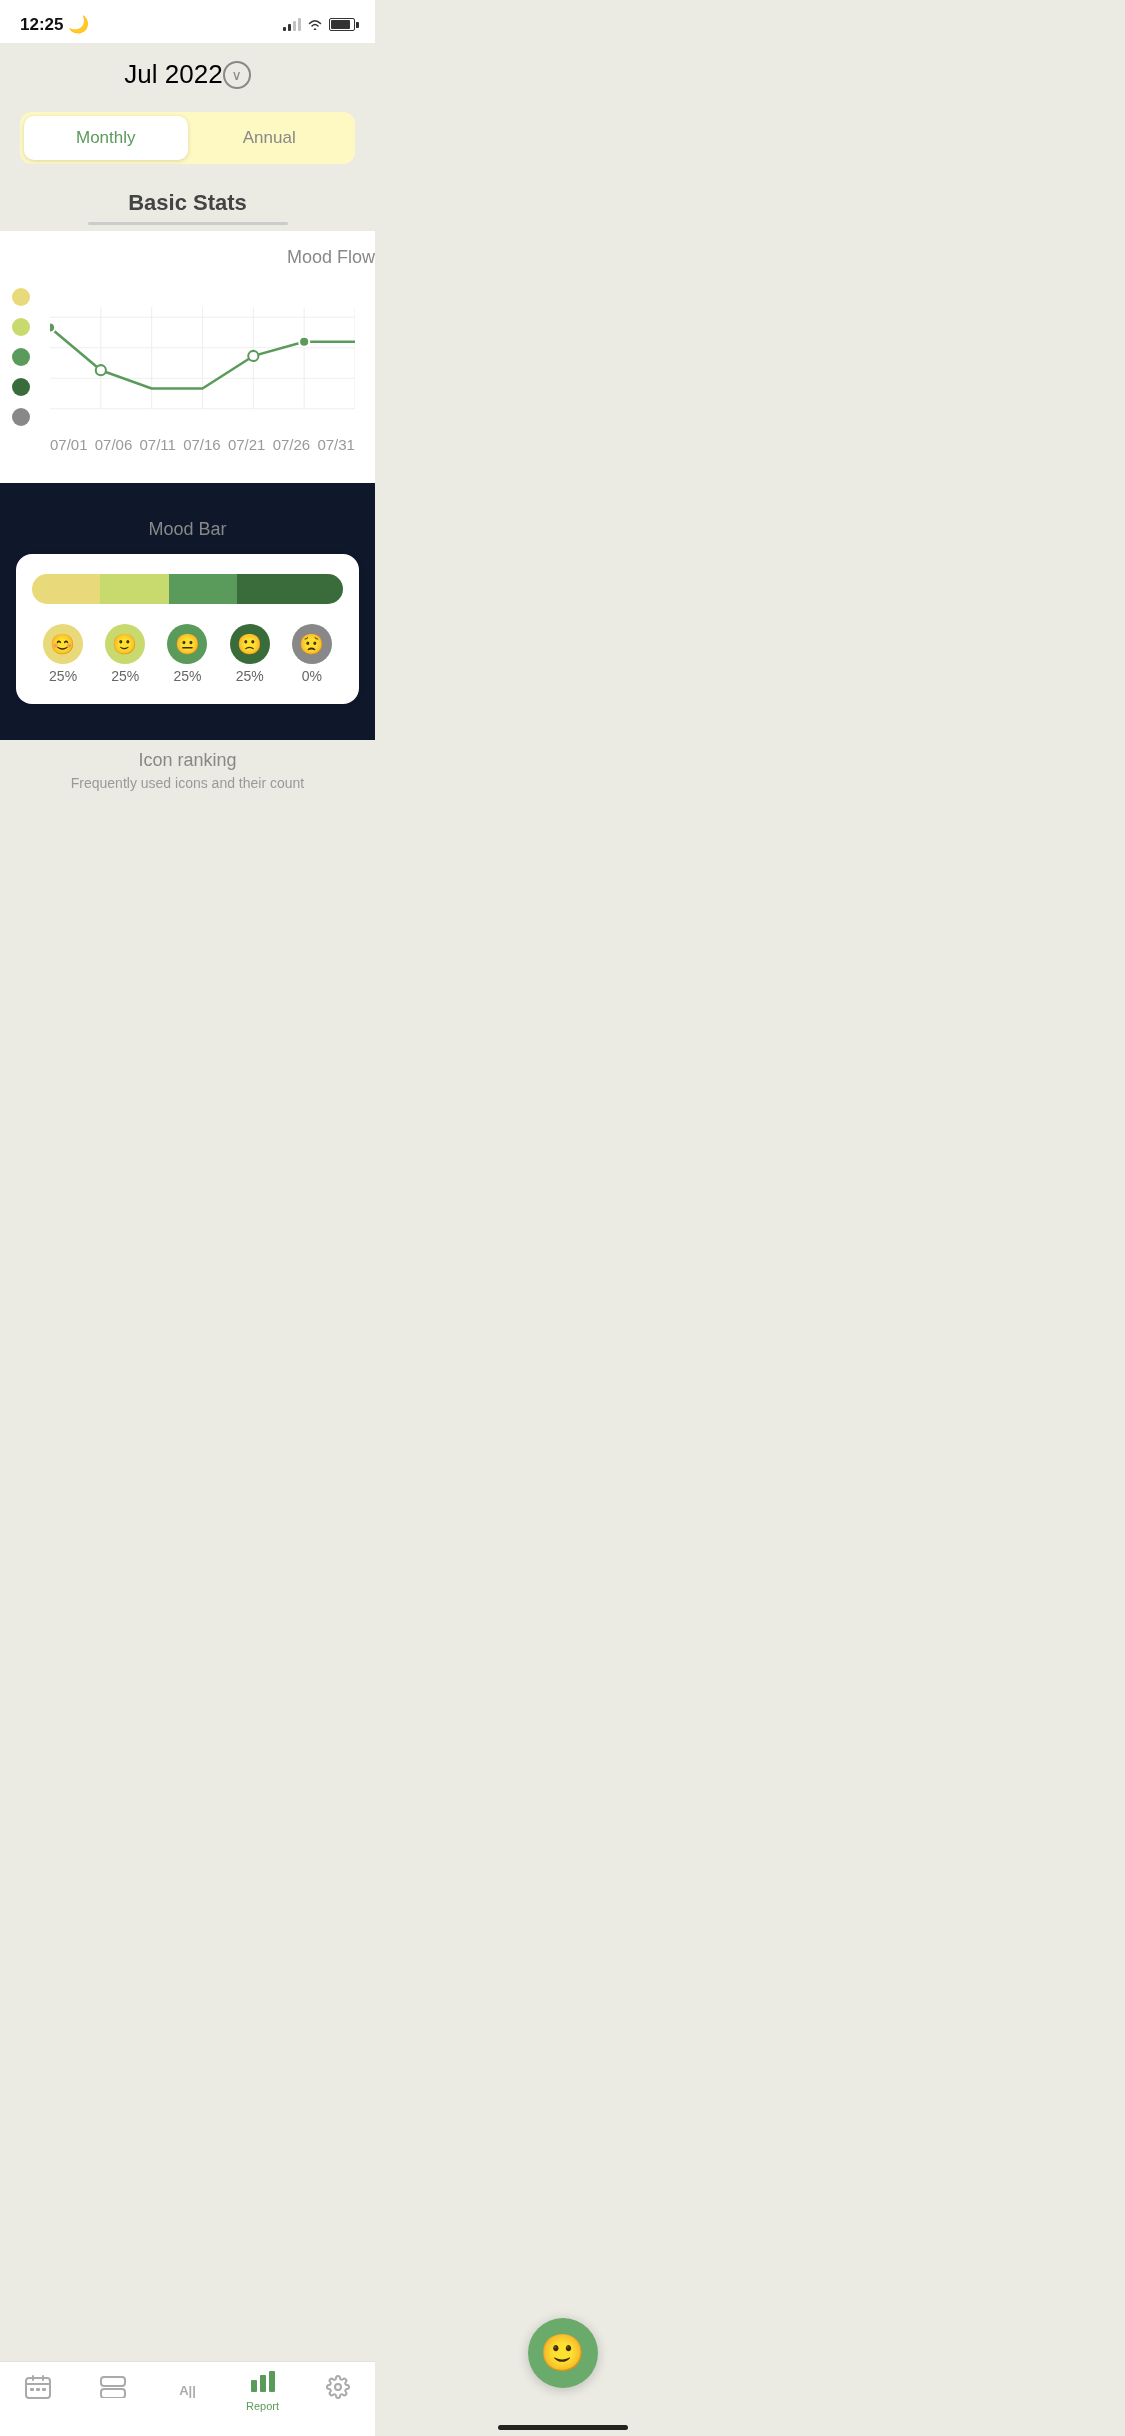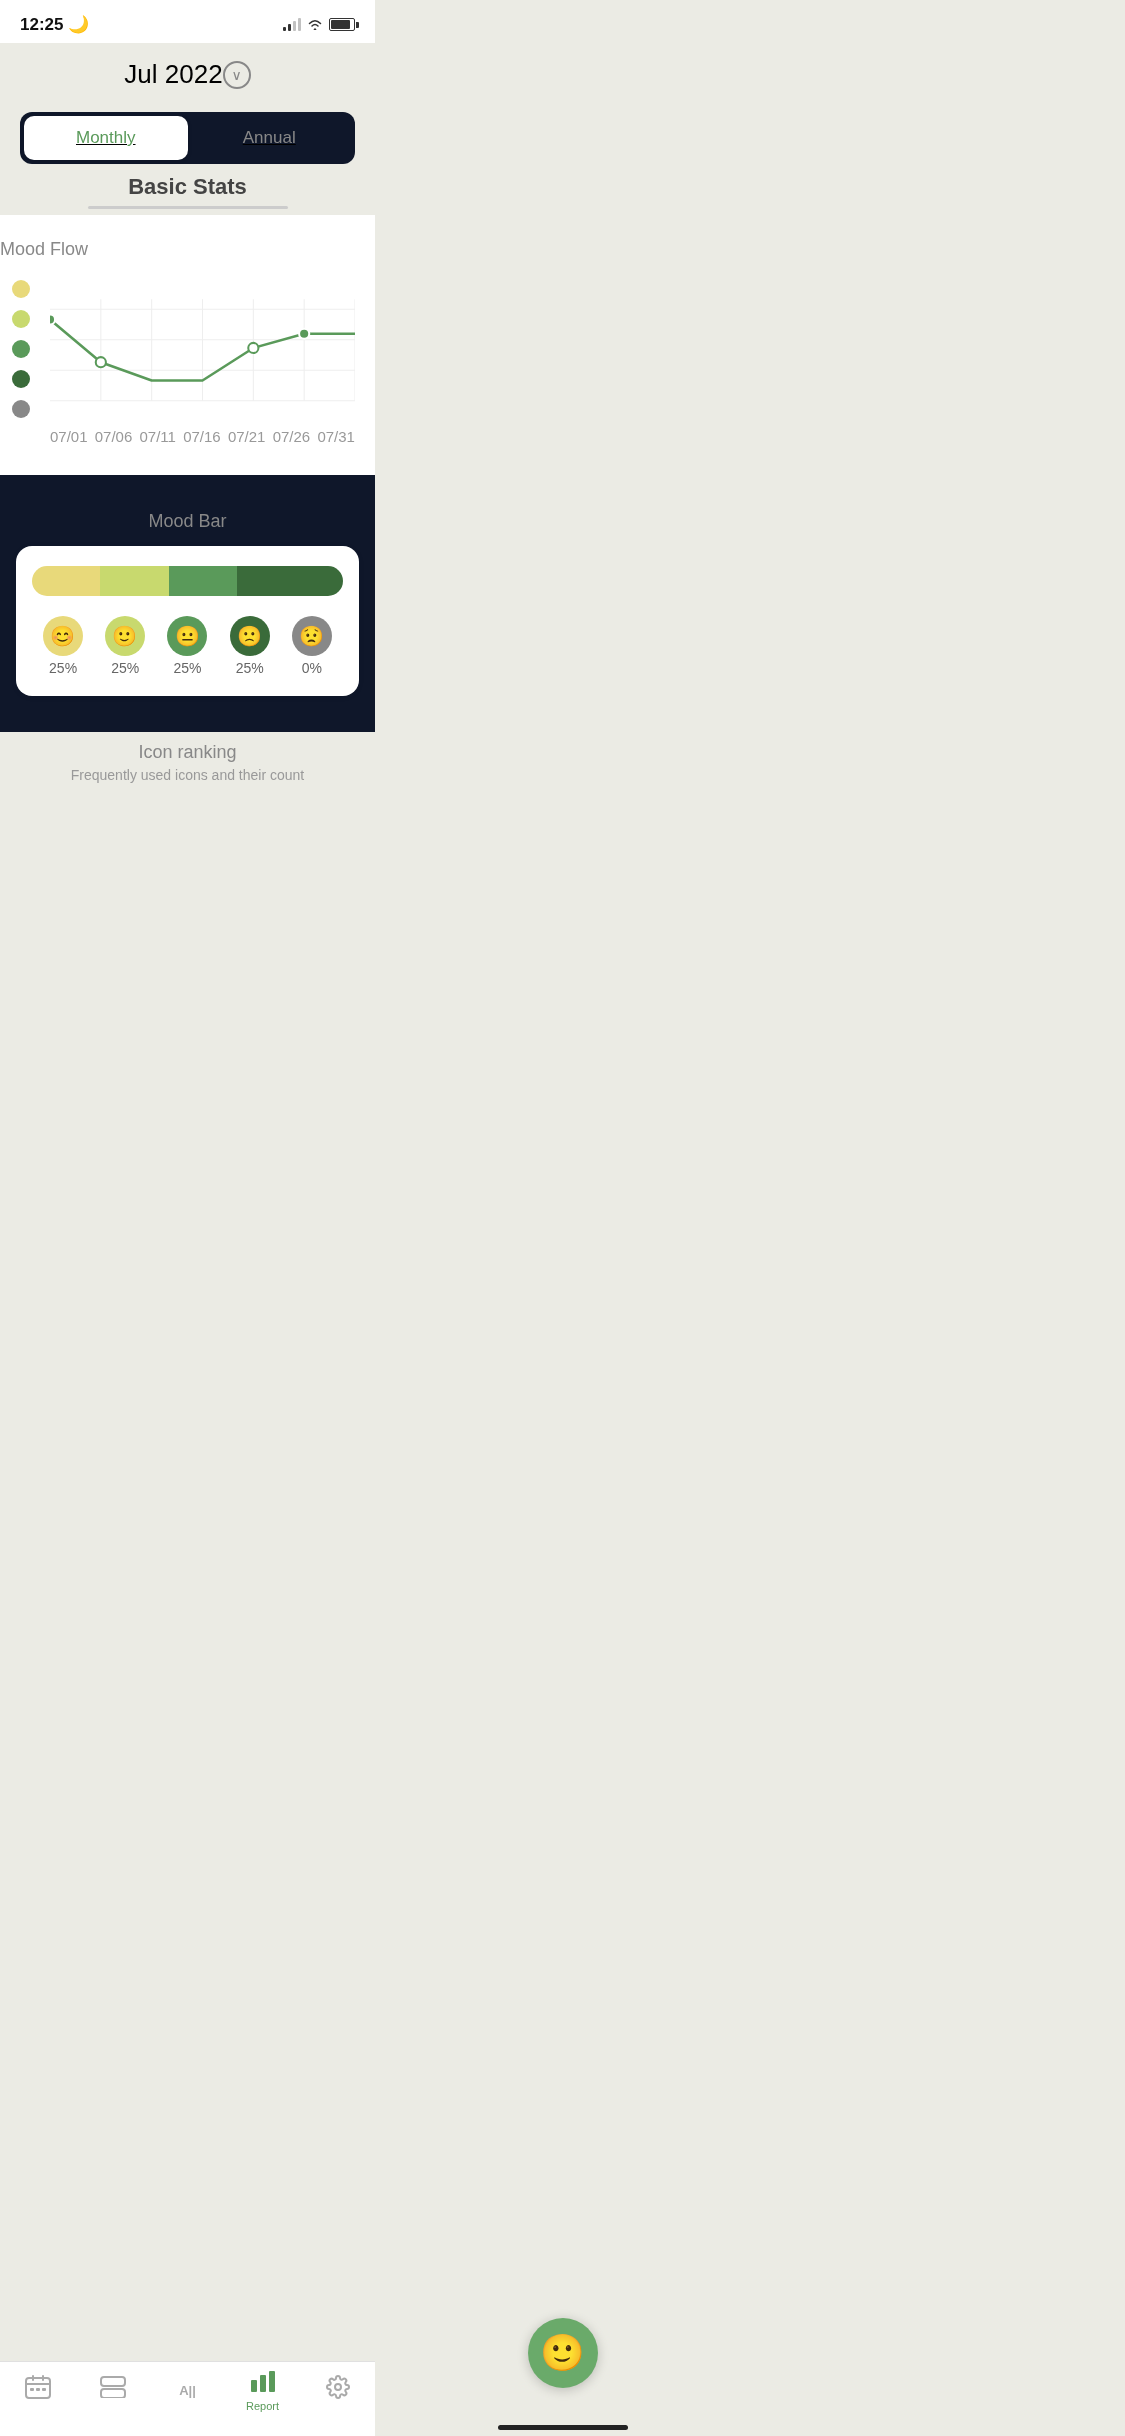--- a/index.html
+++ b/index.html
@@ -103,26 +103,25 @@
     }
     .month-chevron::after {
       content: '∨';
       font-size: 14px;
       color: #888;
       line-height: 1;
     }
 
     
     .toggle-container {
-      margin: 10px 20px 0;
-      background: #0f172a;
+      margin: 10px 20px 16px;
+      background: #fef9c3;
       border-radius: 12px;
       display: flex;
       padding: 4px;
-      text-decoration: underline;
     }
     .toggle-btn {
       flex: 1;
       padding: 12px 0;
       text-align: center;
       font-size: 17px;
       border-radius: 10px;
       cursor: pointer;
     }
     .toggle-btn.active {
@@ -153,25 +152,24 @@
       margin: 6px auto 0;
     }
 
     
     .mood-flow-section {
       background: white;
       margin: 0;
       padding: 16px 0 0;
     }
     .mood-flow-label {
-      text-align: left;
+      text-align: right;
       font-size: 18px;
       color: #888;
       margin-bottom: 10px;
-      margin-top: 8px;
     }
     .mood-flow-chart {
       position: relative;
       padding: 10px 20px 30px 50px;
     }
     .chart-legend {
       position: absolute;
       left: 12px;
       top: 10px;
       display: flex;

